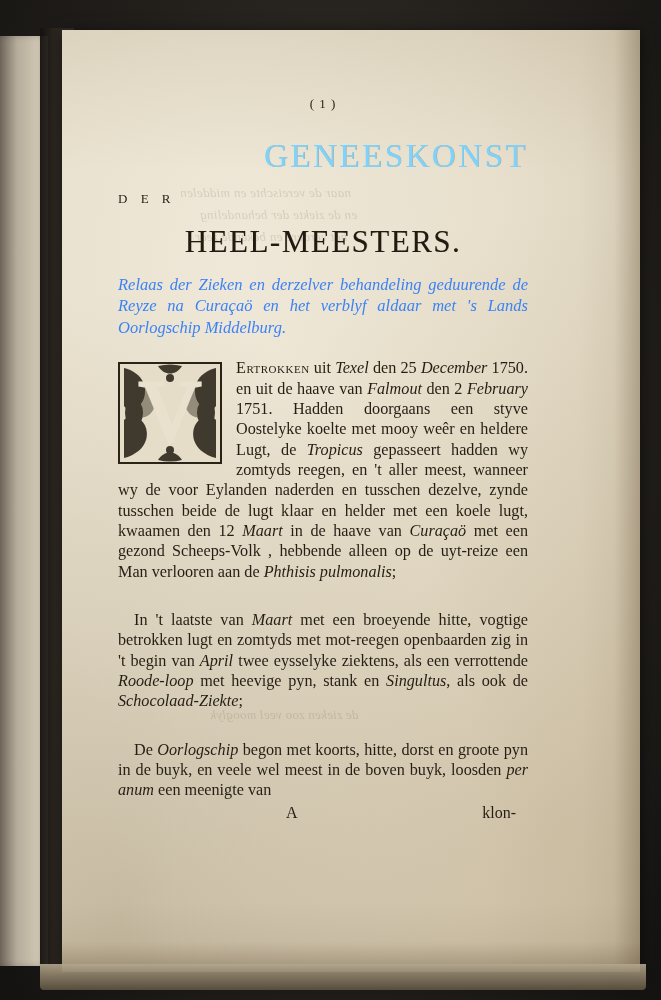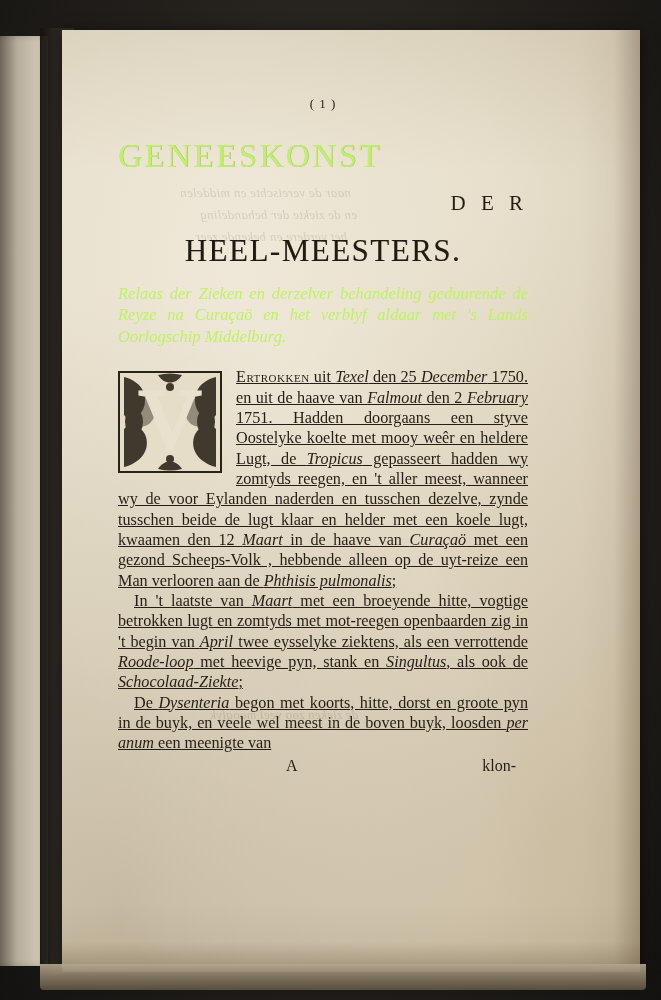--- a/index.html
+++ b/index.html
@@ -102,31 +102,31 @@
 
   .folio {
     text-align: center;
     font-size: 13px;
     letter-spacing: 1px;
     margin: 0 0 26px 0;
     color: #2a2218;
   }
 
   .title-1 {
-    text-align: left;
+    text-align: right;
     font-size: 33px;
     letter-spacing: 2.5px;
     margin: 0 0 10px 0;
     font-weight: 400;
-    color: #bef264;
+    color: #7dd3fc;
     text-shadow: 0.4px 0.4px 0 rgba(60,45,25,0.35);
   }
   .title-2 {
-    text-align: right;
-    font-size: 21px;
+    text-align: left;
+    font-size: 13px;
     letter-spacing: 5px;
     margin: 16px 0 8px 0;
     font-weight: 400;
     color: #241d13;
   }
   .title-3 {
     text-align: center;
     font-size: 31px;
     letter-spacing: 1.5px;
     margin: 17px 0 14px 0;
@@ -134,42 +134,42 @@
     color: #201a11;
     text-shadow: 0.4px 0.4px 0 rgba(60,45,25,0.35);
   }
 
   .subtitle {
     font-size: 16.5px;
     line-height: 1.30;
     text-align: justify;
     margin: 0 0 20px 0;
     font-style: italic;
-    color: #bef264;
+    color: #3b82f6;
   }
 
   
   .dropcap-wrap {
     float: left;
     width: 108px;
     height: 104px;
     margin: 4px 10px 0 0;
     position: relative;
   }
   .dropcap-wrap svg { display: block; }
 
   .body-text {
     font-size: 16.2px;
     line-height: 1.255;
     text-align: justify;
     color: #251e14;
     hyphens: none;
   }
-  .body-text p { margin: 0; text-decoration: underline; }
-  .body-text p.indent { text-indent: 16px; }
+  .body-text p { margin: 0; }
+  .body-text p.indent { text-indent: 16px; margin-top: 28px; }
   .it { font-style: italic; }
 
   .sig-line {
     position: relative;
     margin-top: 2px;
     height: 20px;
     font-size: 16px;
   }
   .sig-line .sig {
     position: absolute;
@@ -244,21 +244,21 @@
           </g>
 
           <text x="52" y="78" text-anchor="middle" font-family="Liberation Serif, serif" font-size="86" fill="#e9e1cd" stroke="#e9e1cd" stroke-width="3">V</text>
         </svg>
       </div>
 
       <p><span style="font-variant: small-caps; letter-spacing:0.5px;">Ertrokken</span> uit <span class="it">Texel</span> den 25 <span class="it">December</span> 1750. en uit de haave van <span class="it">Falmout</span> den 2 <span class="it">February</span> 1751. Hadden doorgaans een styve Oostelyke koelte met mooy weêr en heldere Lugt, de <span class="it">Tropicus</span> gepasseert hadden wy zomtyds reegen, en 't aller meest, wanneer wy de voor Eylanden naderden en tusschen dezelve, zynde tusschen beide de lugt klaar en helder met een koele lugt, kwaamen den 12 <span class="it">Maart</span> in de haave van <span class="it">Curaçaö</span> met een gezond Scheeps-Volk , hebbende alleen op de uyt-reize een Man verlooren aan de <span class="it">Phthisis pulmonalis</span>;</p>
 
       <p class="indent">In 't laatste van <span class="it">Maart</span> met een broeyende hitte, vogtige betrokken lugt en zomtyds met mot-reegen openbaarden zig in 't begin van <span class="it">April</span> twee eysselyke ziektens, als een verrottende <span class="it">Roode-loop</span> met heevige pyn, stank en <span class="it">Singultus</span>, als ook de <span class="it">Schocolaad-Ziekte</span>;</p>
 
-      <p class="indent">De <span class="it">Dysenteria</span> begon met koorts, hitte, dorst en groote pyn in de buyk, en veele wel meest in de boven buyk, loosden <span class="it">per anum</span> een meenigte van</p>
+      <p class="indent">De <span class="it">Oorlogschip</span> begon met koorts, hitte, dorst en groote pyn in de buyk, en veele wel meest in de boven buyk, loosden <span class="it">per anum</span> een meenigte van</p>
 
       <div class="sig-line">
         <span class="sig">A</span>
         <span class="catch">klon-</span>
       </div>
     </div>
   </div>
 
   <div class="fore-edge"></div>
 </div>

